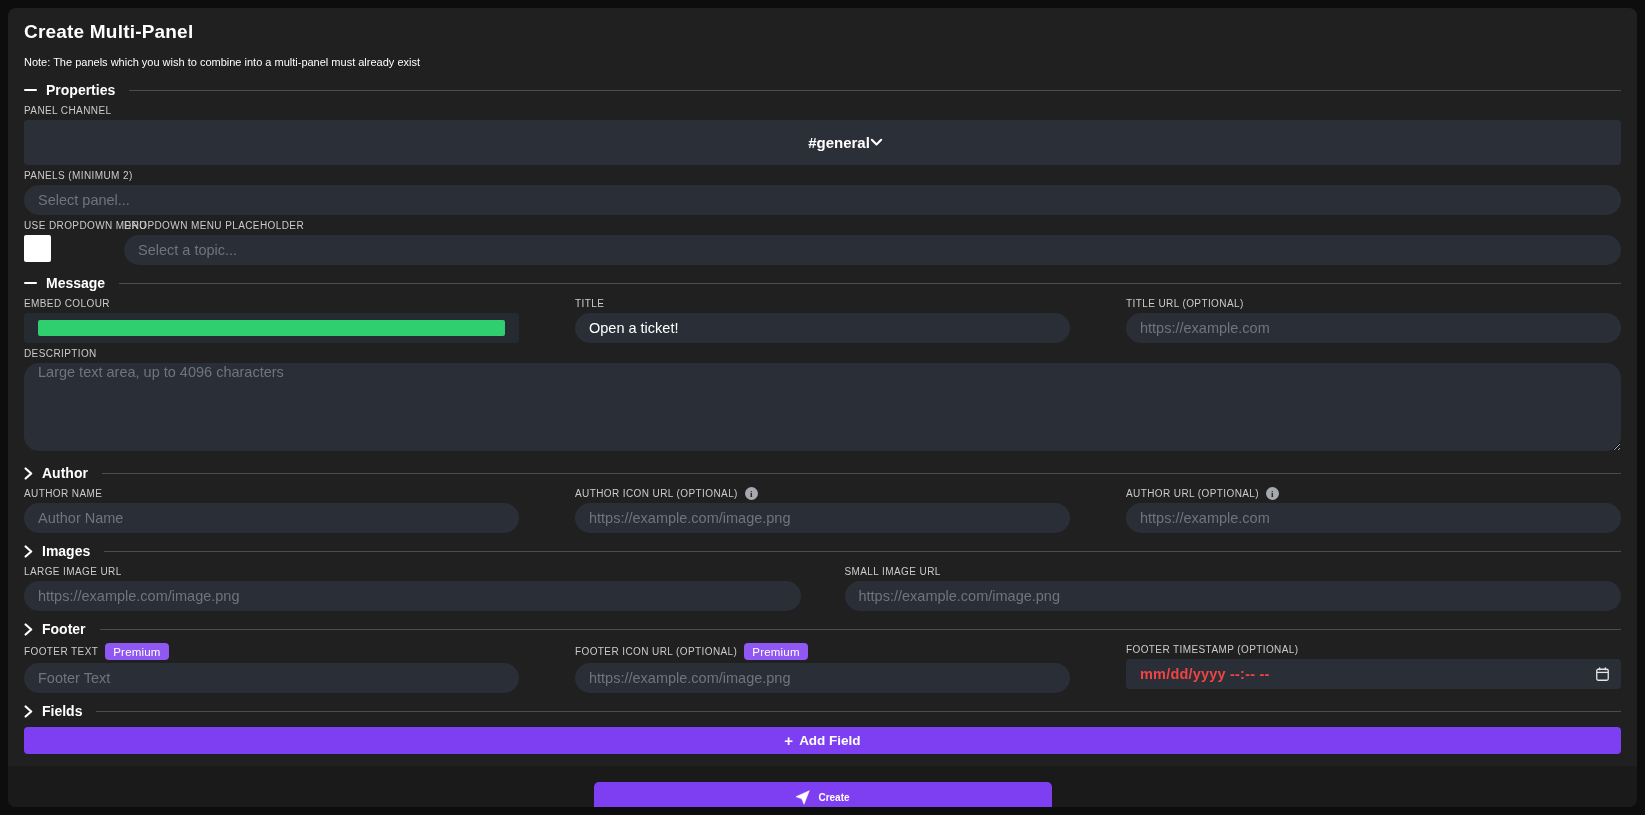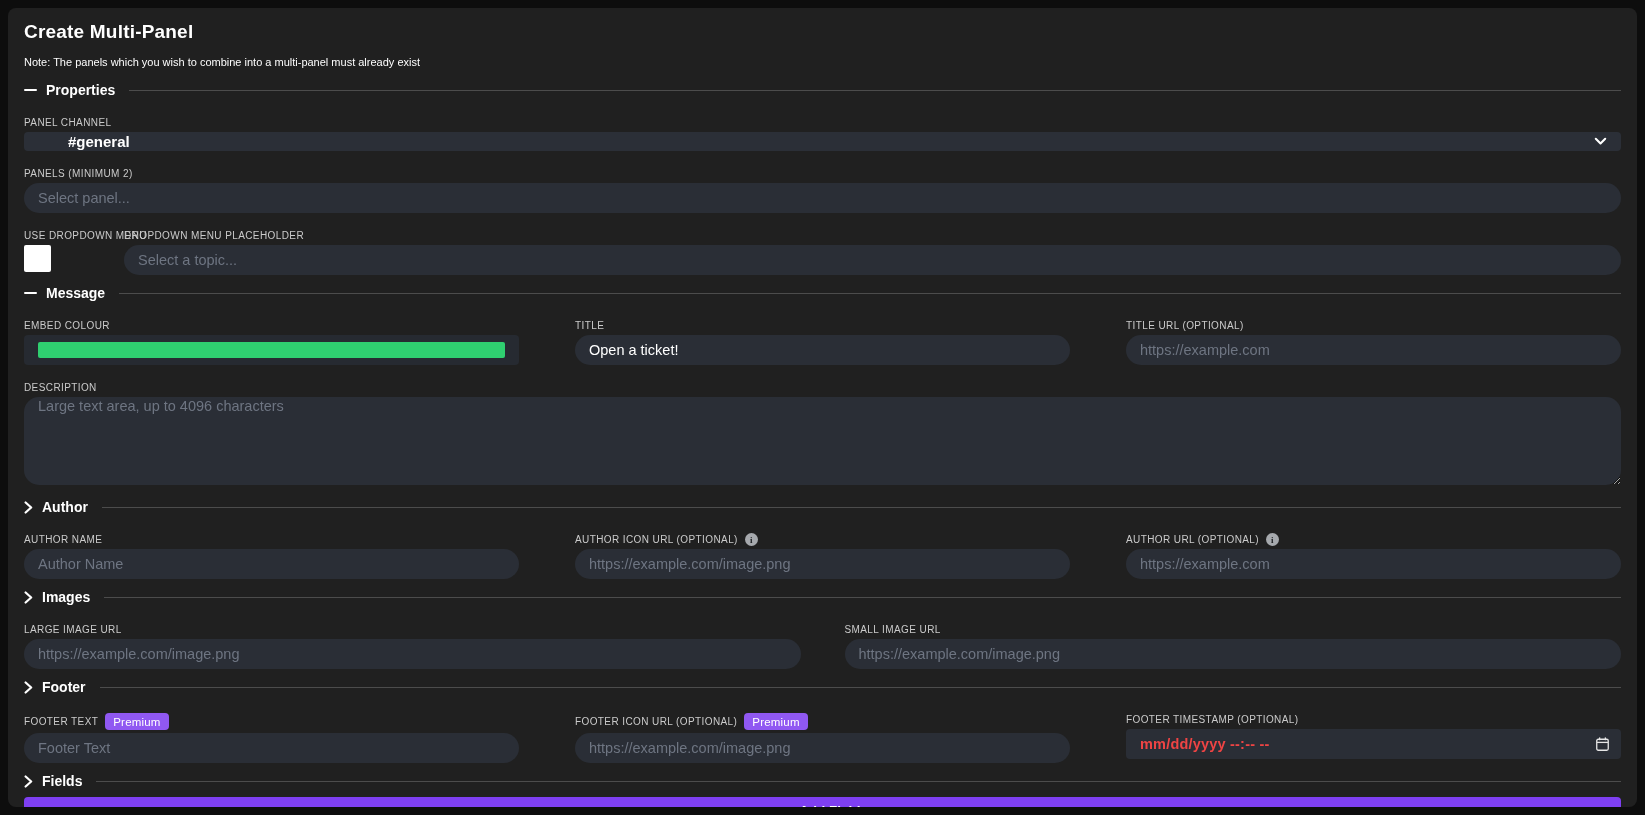--- a/index.html
+++ b/index.html
@@ -24,39 +24,39 @@
   .page-note { margin-top: 10px; font-size: 11px; line-height: 19px; color: #fdfdfd; }
 
   .sec-head { display: flex; align-items: center; gap: 9px; margin-top: 8px; height: 20px; cursor: pointer; }
   .sec-label { font-size: 14px; font-weight: 600; color: #fff; white-space: nowrap; }
   .sec-line { flex: 1; height: 1px; background: #4c4c4c; margin-left: 5px; }
   .minus-bar { width: 13px; height: 2.5px; background: #fff; border-radius: 1px; flex: none; }
   .chev-right { flex: none; display: flex; align-items: center; }
 
   .field-label {
     display: flex; align-items: center; gap: 7px;
-    margin: 16px 0 3px 0; min-height: 13px;
+    margin: 4px 0 3px 0; min-height: 13px;
     font-size: 10px; letter-spacing: .4px; color: #cbcbcb; font-weight: 400;
     white-space: nowrap;
   }
   .inp {
     width: 100%; height: 30px; border: none; outline: none;
     background: #2a2e36; border-radius: 15px;
     color: #fff; font-size: 14.5px; padding: 0 14px;
     font-family: "Liberation Sans", sans-serif;
   }
   .inp::placeholder { color: #6e7582; opacity: 1; }
   textarea.inp {
     height: 88px; resize: vertical; line-height: 18px;
   }
 
   .select {
-    height: 19px; background: #2b2f37; border-radius: 4px;
-    display: flex; align-items: center; justify-content: space-between;
-    padding: 0 14px 0 44px; cursor: pointer;
+    height: 45px; background: #2b2f37; border-radius: 4px;
+    display: flex; align-items: center; justify-content: center;
+    padding: 0 14px 0 60px; cursor: pointer;
   }
   .select .sel-value { font-size: 15px; font-weight: 600; color: #fff; }
 
   .row3 { display: grid; grid-template-columns: repeat(3, 1fr); column-gap: 56px; }
   .row2 { display: grid; grid-template-columns: repeat(2, 1fr); column-gap: 44px; }
   .row-dd { display: grid; grid-template-columns: 100px 1fr; }
 
   .checkbox { width: 27px; height: 27px; background: #fff; border-radius: 2px; margin-top: 1px; cursor: pointer; }
 
   .embed-colour { height: 30px; background: #262a31; border-radius: 4px; padding: 7px 14px; cursor: pointer; }
@@ -90,21 +90,21 @@
   }
   .btn-addfield .plus { font-size: 15px; font-weight: 600; line-height: 1; }
 
   .bottom-band {
     margin: 12px -16px 0 -16px; padding: 16px 0 20px 0;
     background: #1a1a1a;
     display: flex; justify-content: center;
   }
   .btn-create {
     width: 458px; height: 30px; border: none; border-radius: 5px;
-    color: #fff; font-size: 18px; font-weight: 600;
+    color: #fff; font-size: 10px; font-weight: 600;
     display: flex; align-items: center; justify-content: center; gap: 8px;
     cursor: pointer; font-family: "Liberation Sans", sans-serif;
   }
 </style>
 </head>
 <body>
 
 <div class="card">
 
   <div class="page-title">Create Multi-Panel</div>

